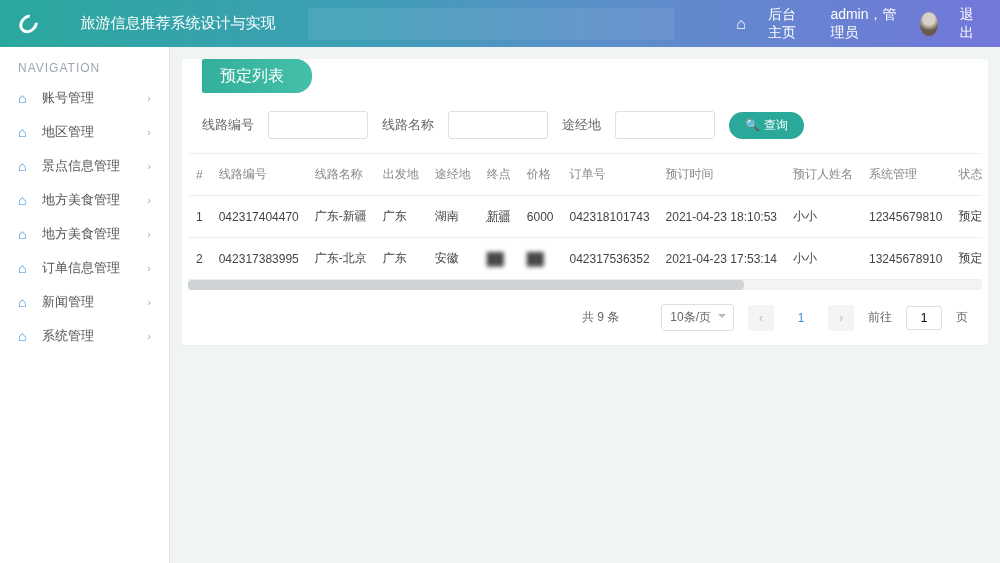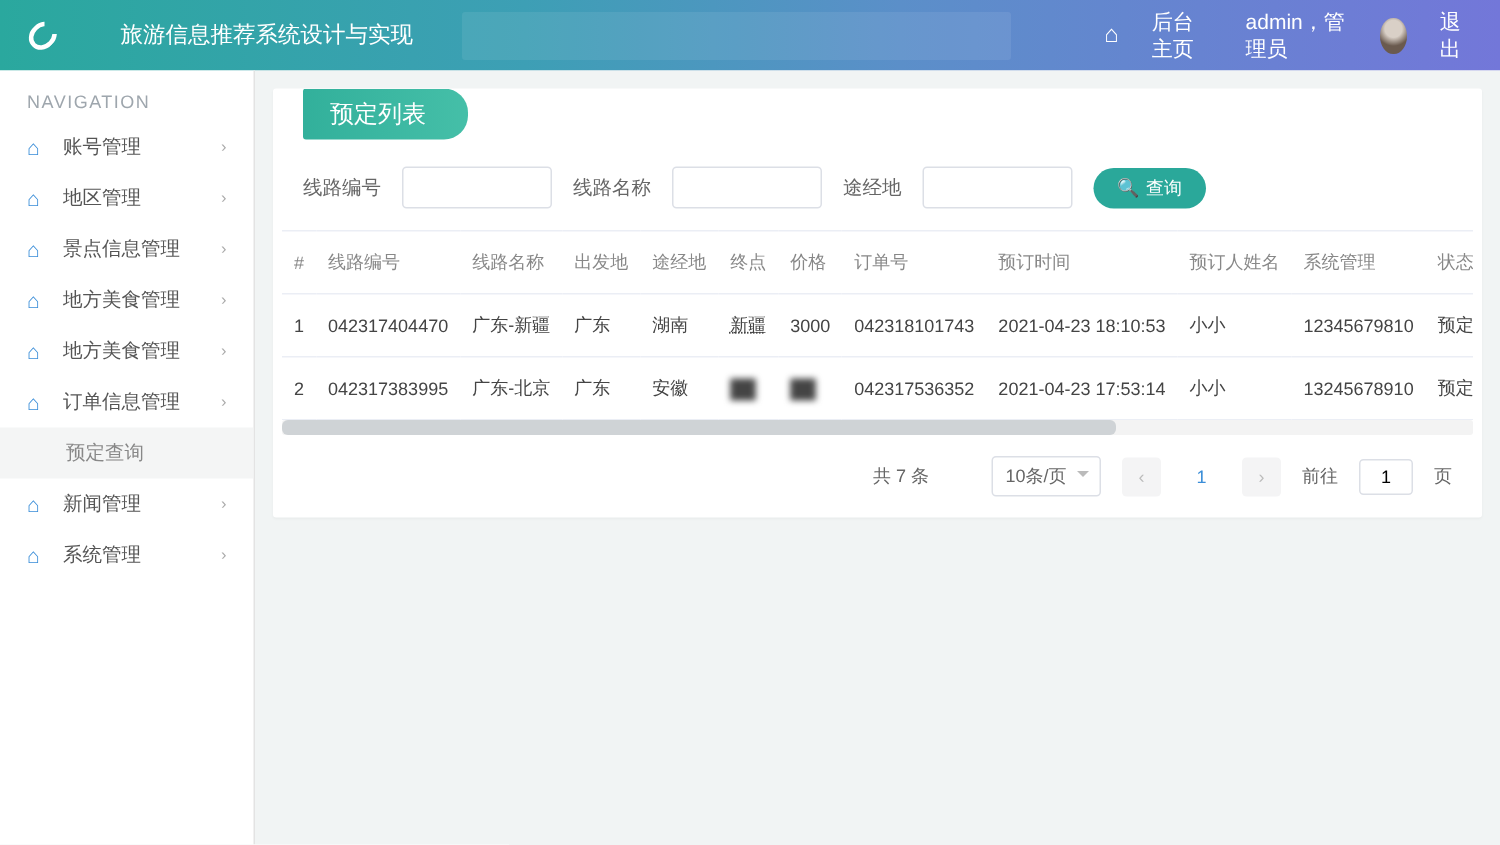--- a/index.html
+++ b/index.html
@@ -101,23 +101,20 @@
     </div>
     <div class="nav-item">
       <span class="home-sm">⌂</span>
       <span>地方美食管理</span>
       <span class="chev">›</span>
     </div>
     <div class="nav-item">
       <span class="home-sm">⌂</span>
       <span>订单信息管理</span>
       <span class="chev">›</span>
-    </div>
-    <div class="nav-item nav-sub active">
-      <span>预定查询</span>
     </div>
     <div class="nav-item">
       <span class="home-sm">⌂</span>
       <span>新闻管理</span>
       <span class="chev">›</span>
     </div>
     <div class="nav-item">
       <span class="home-sm">⌂</span>
       <span>系统管理</span>
       <span class="chev">›</span>
@@ -162,21 +159,21 @@
             </tr>
           </thead>
           <tbody>
             <tr>
               <td>1</td>
               <td>042317404470</td>
               <td>广东-新疆</td>
               <td>广东</td>
               <td>湖南</td>
               <td style="text-decoration:underline dotted;">新疆</td>
-              <td>3000</td>
+              <td>6000</td>
               <td>042318101743</td>
               <td>2021-04-23 18:10:53</td>
               <td>小小</td>
               <td>12345679810</td>
               <td>预定成功</td>
             </tr>
             <tr>
               <td>2</td>
               <td>042317383995</td>
               <td>广东-北京</td>
@@ -189,21 +186,21 @@
               <td>小小</td>
               <td>13245678910</td>
               <td>预定成功</td>
             </tr>
           </tbody>
         </table>
       </div>
       <div class="scrollbar-fake"></div>
 
       <div class="pagination">
-        <span>共 7 条</span>
+        <span>共 9 条</span>
         <div class="page-select">
           <span>10条/页</span>
         </div>
         <button class="page-btn">‹</button>
         <button class="page-btn active">1</button>
         <button class="page-btn">›</button>
         <span>前往</span>
         <input class="page-input" value="1" style="">
         <span>页</span>
       </div>

